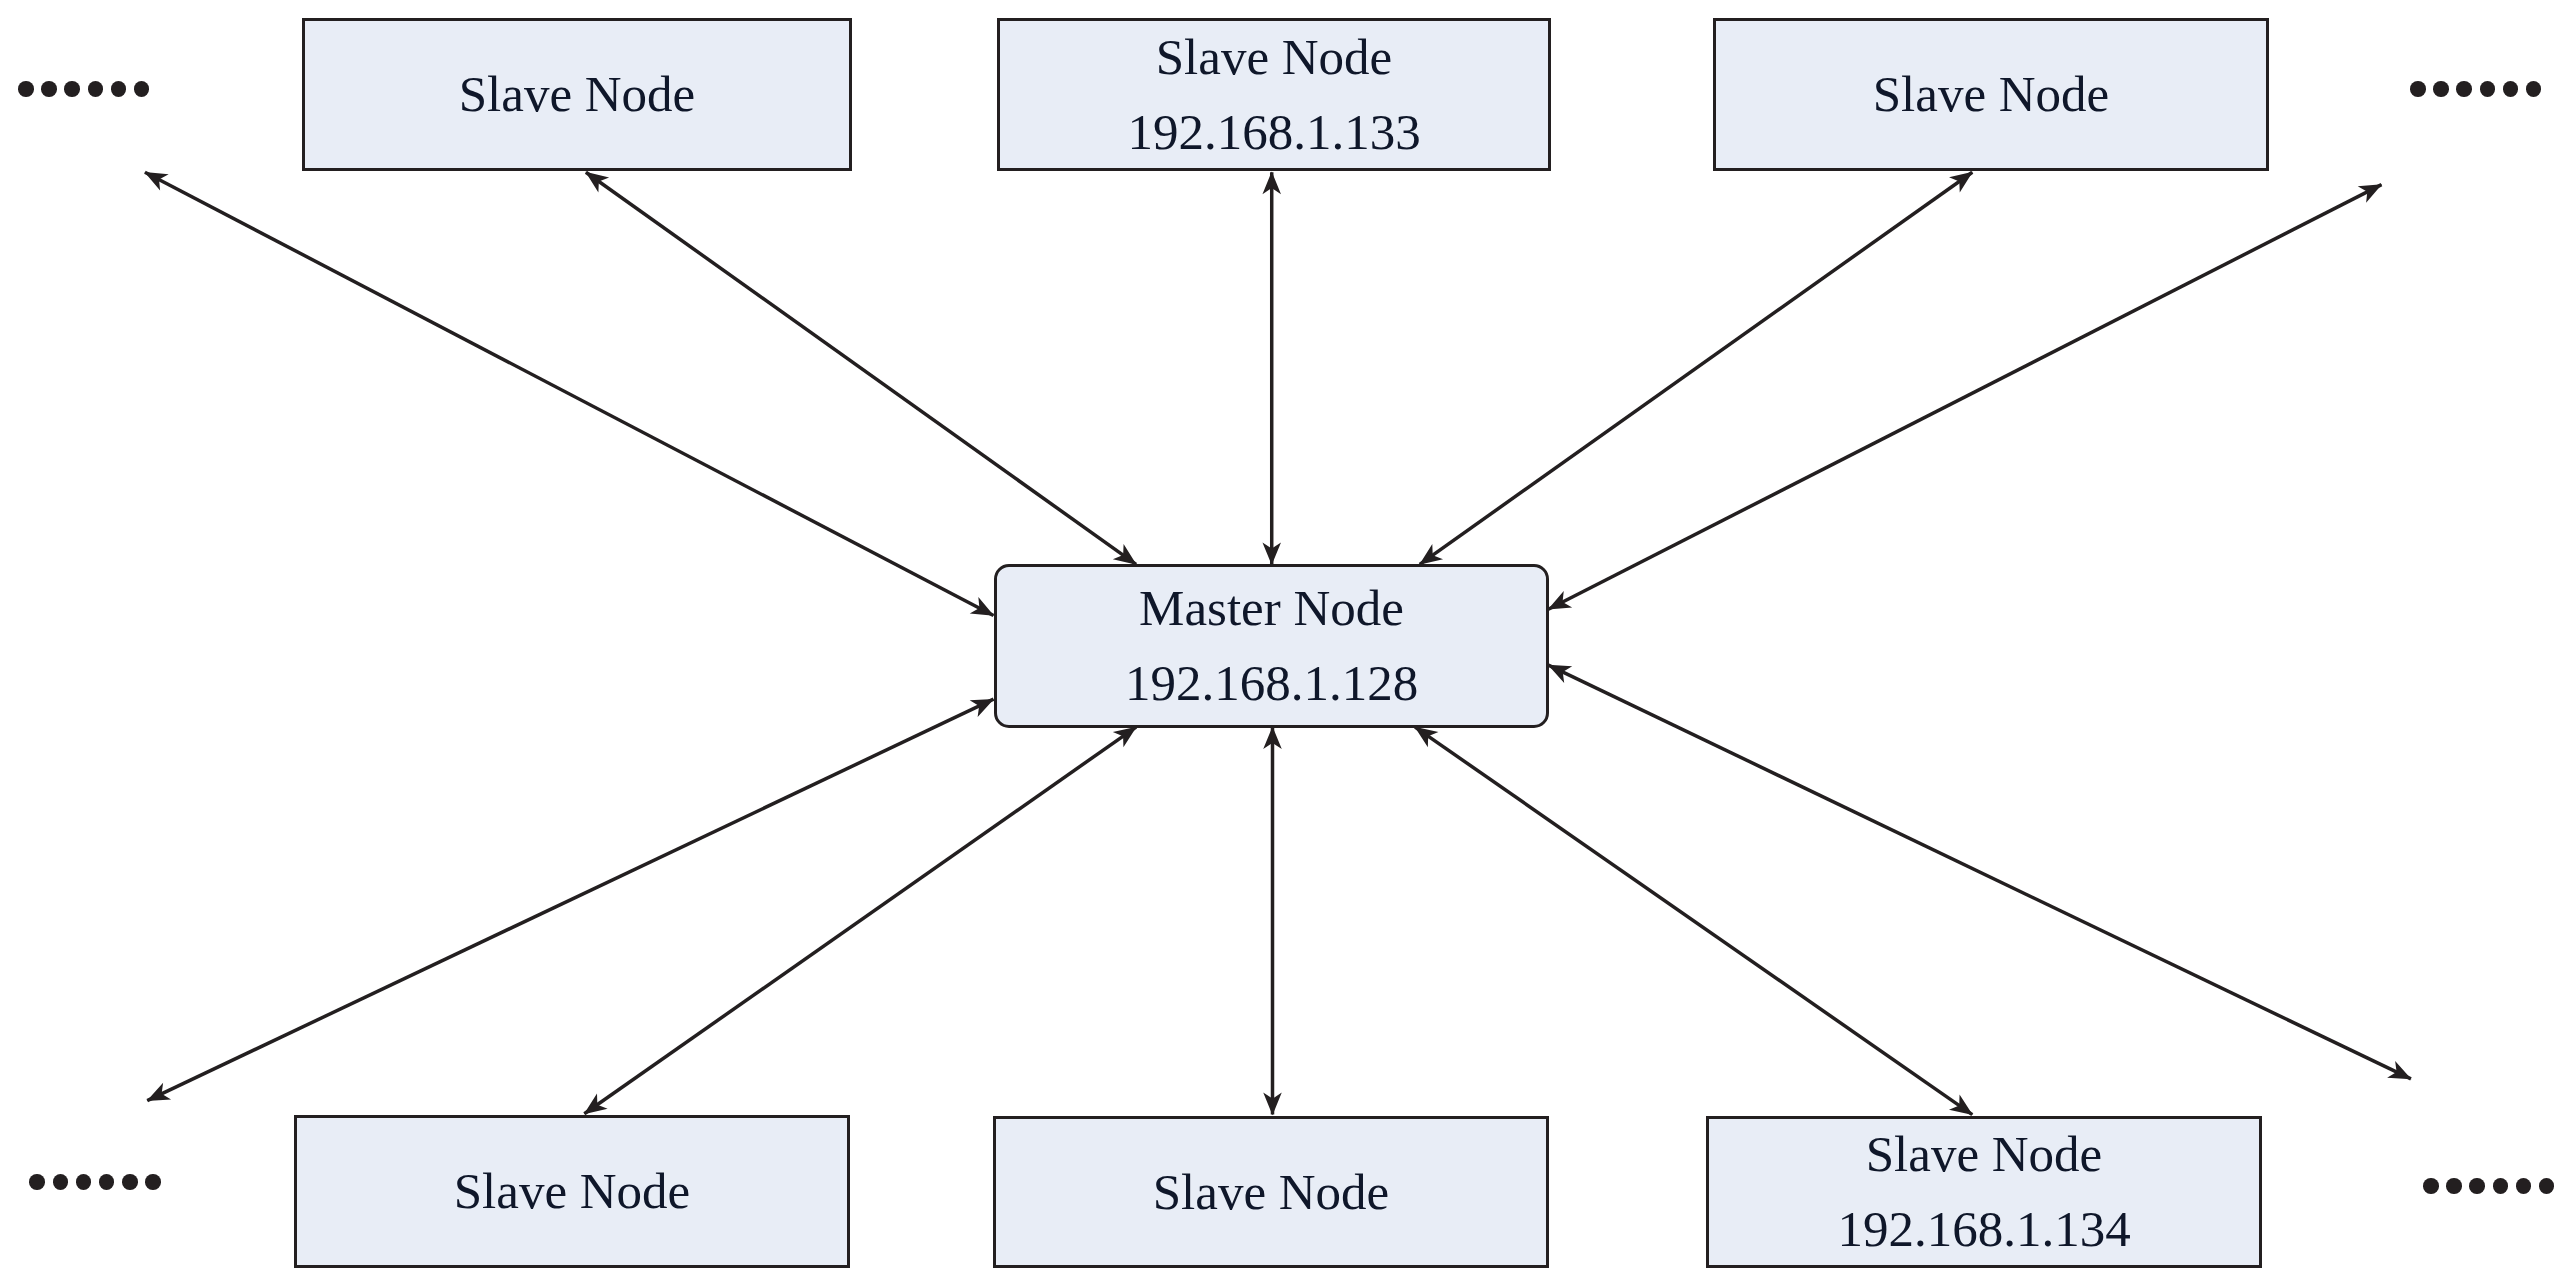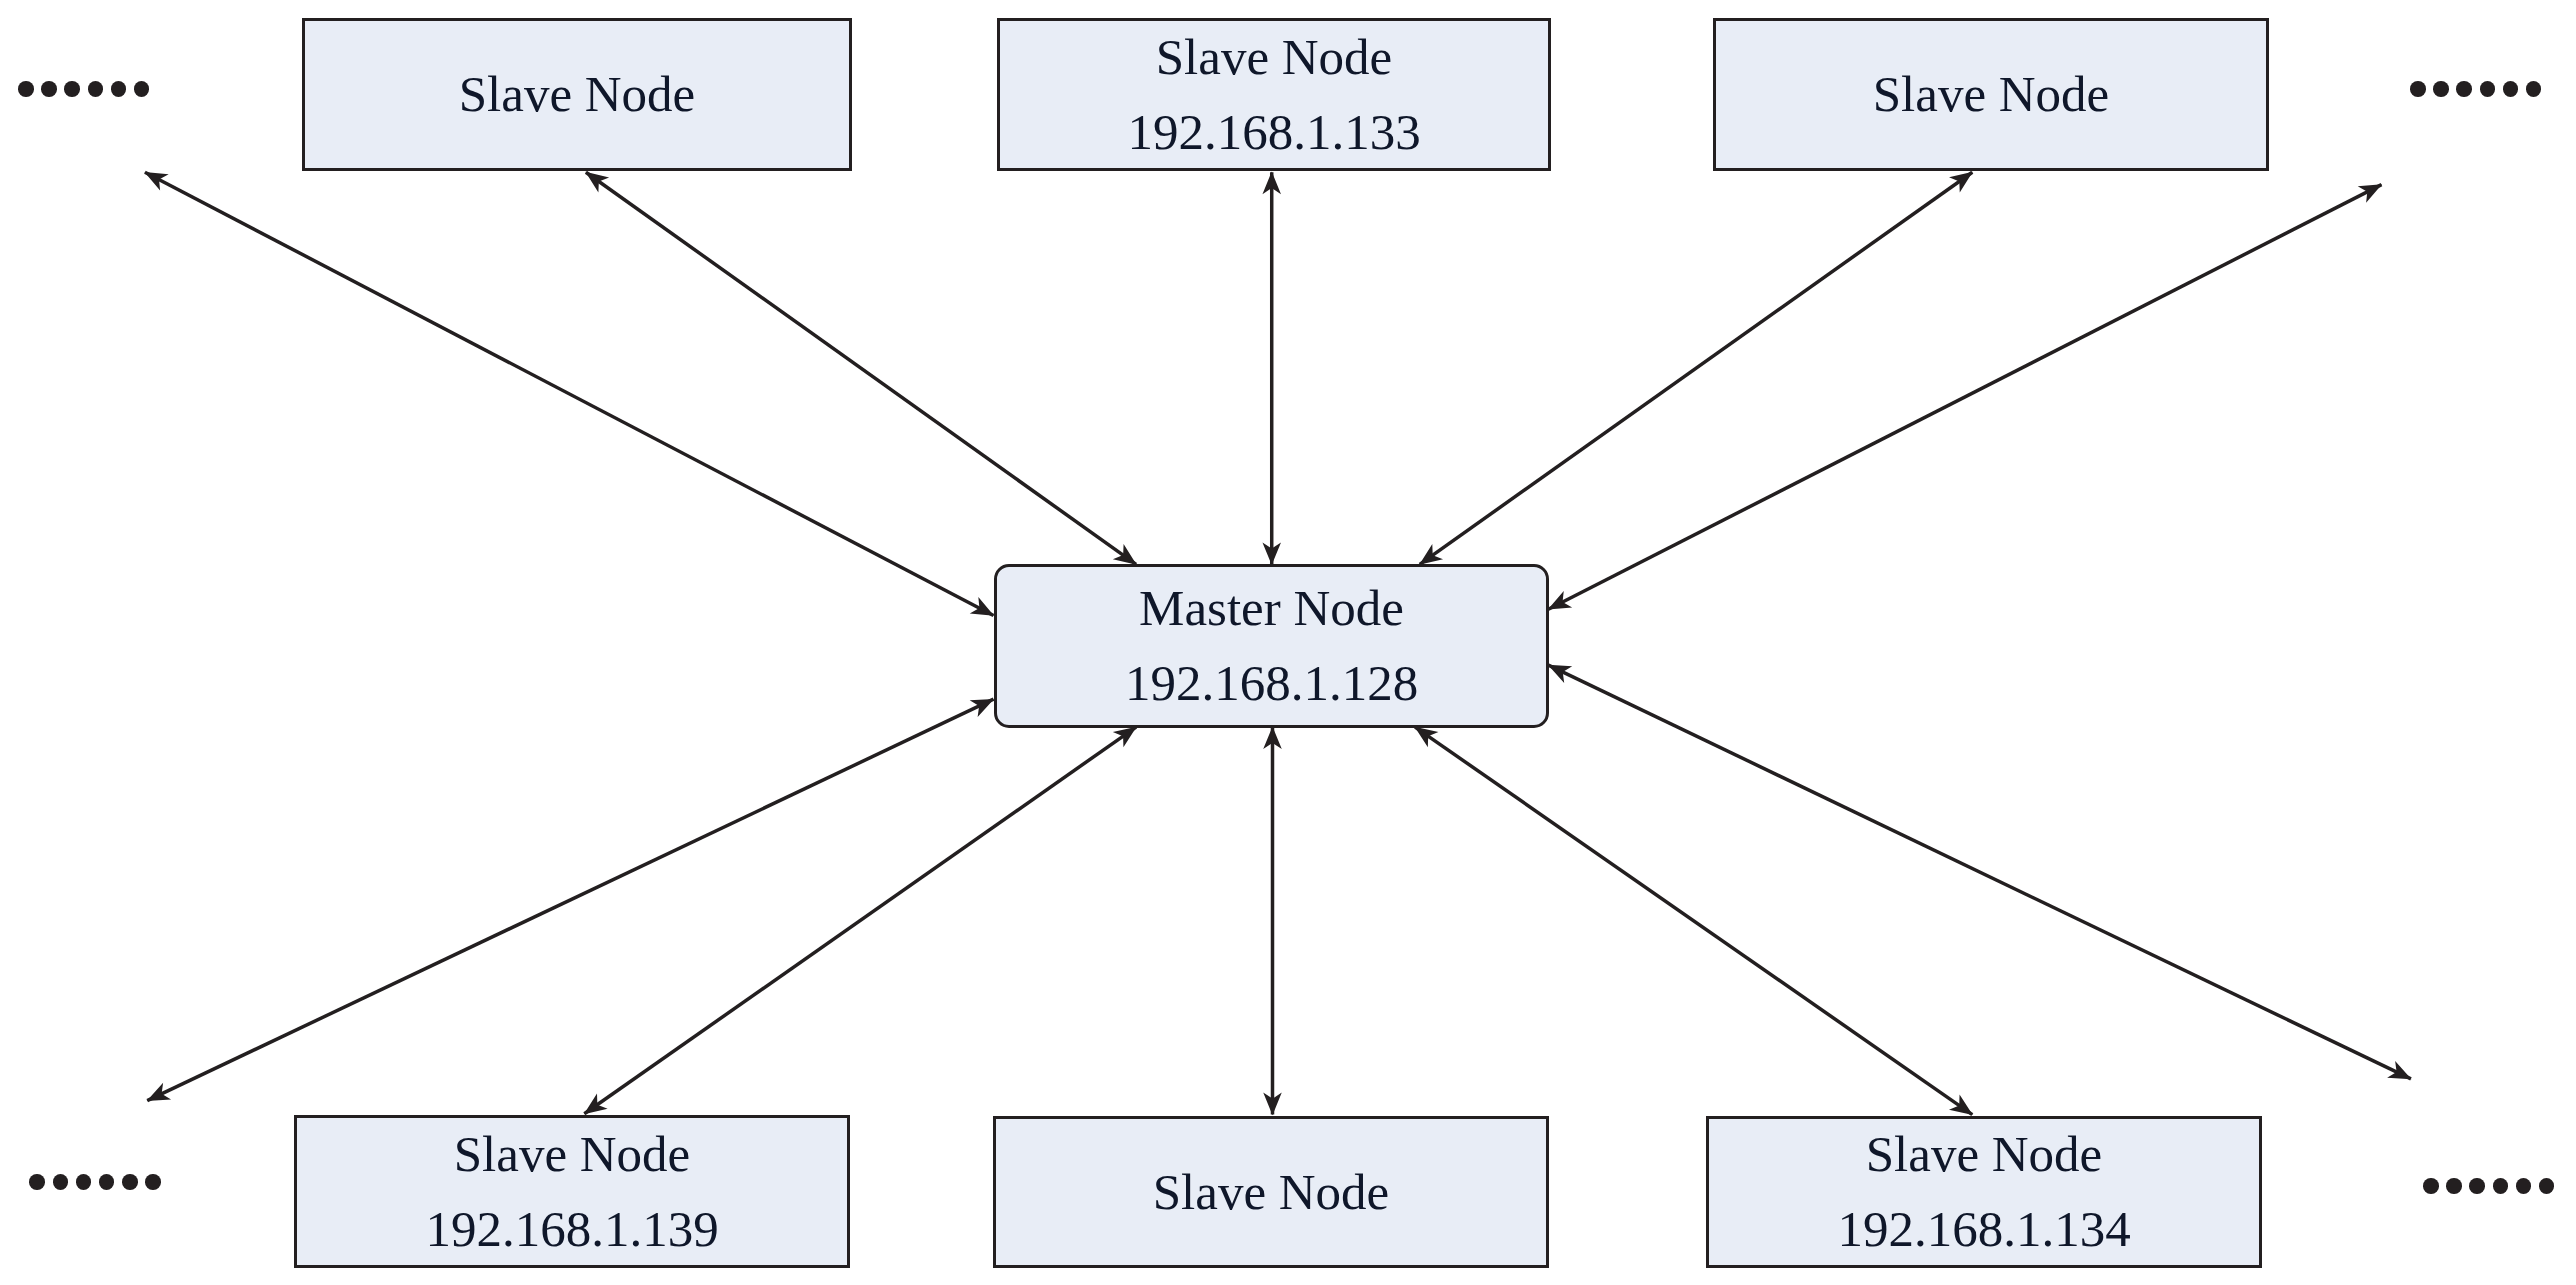--- a/index.html
+++ b/index.html
@@ -97,21 +97,20 @@
     <span class="role">Slave Node</span>
   </div>
 
   <div class="node" style="left:994px; top:564px; width:555px; height:164px;border-radius:15px;">
     <span class="role">Master Node</span>
     <span class="ip">192.168.1.128</span>
   </div>
 
   <div class="node" style="left:294px; top:1115px; width:556px; height:153px;">
     <span class="role">Slave Node</span>
-    <span class="ip">192.168.1.139</span>
   </div>
   <div class="node" style="left:993px; top:1116px; width:556px; height:152px;">
     <span class="role">Slave Node</span>
   </div>
   <div class="node" style="left:1706px; top:1116px; width:556px; height:152px;">
     <span class="role">Slave Node</span>
     <span class="ip">192.168.1.134</span>
   </div>
 
   <div class="dots" style="left:18px; top:81px;">

